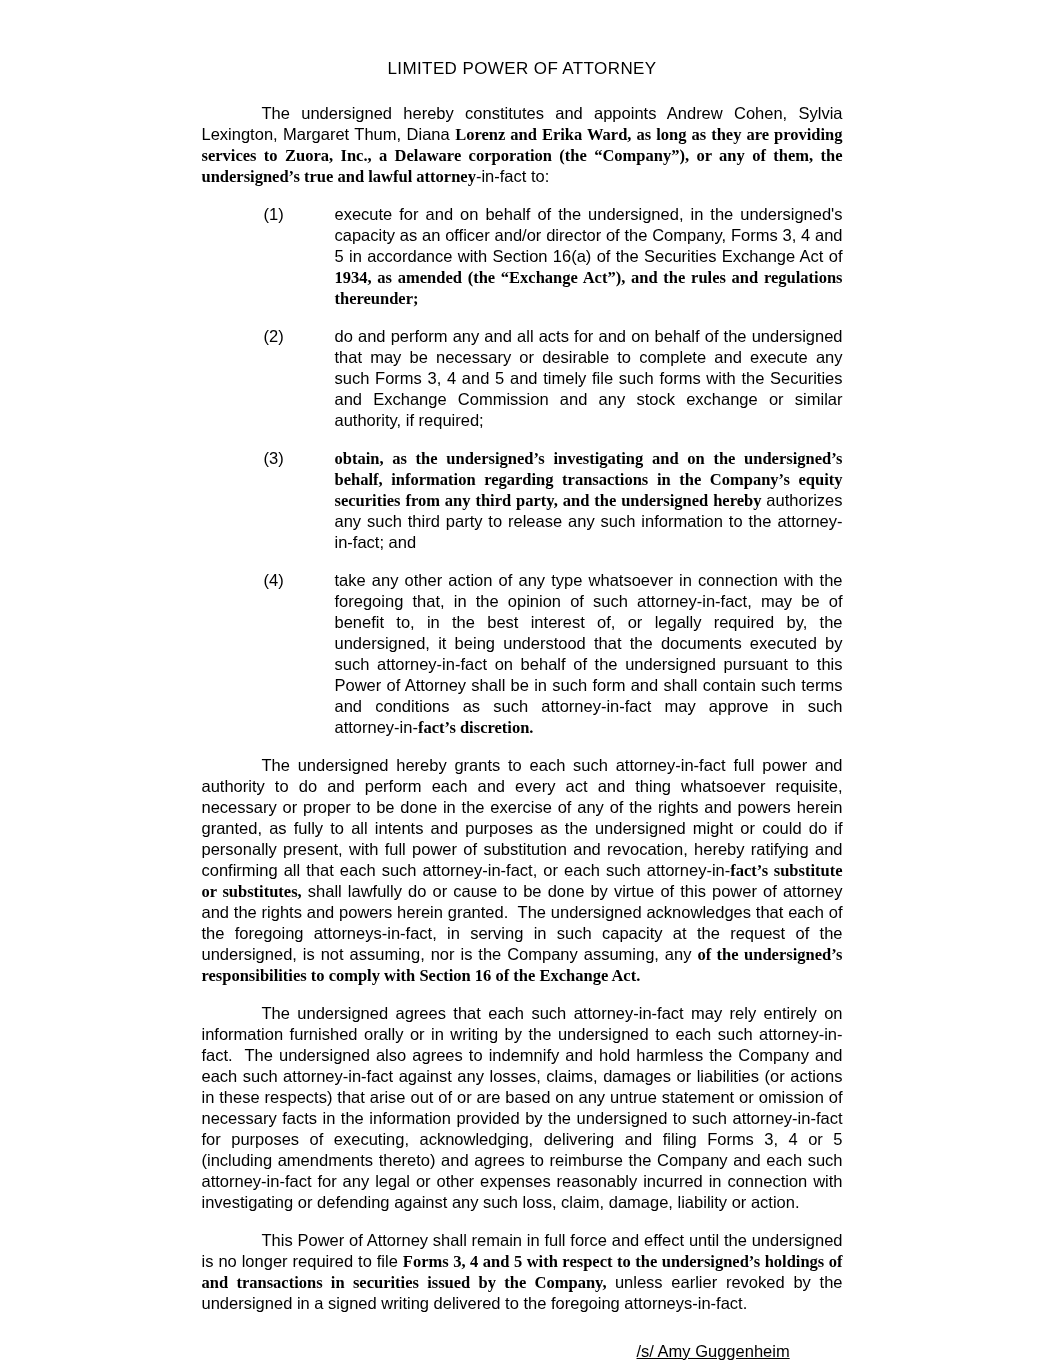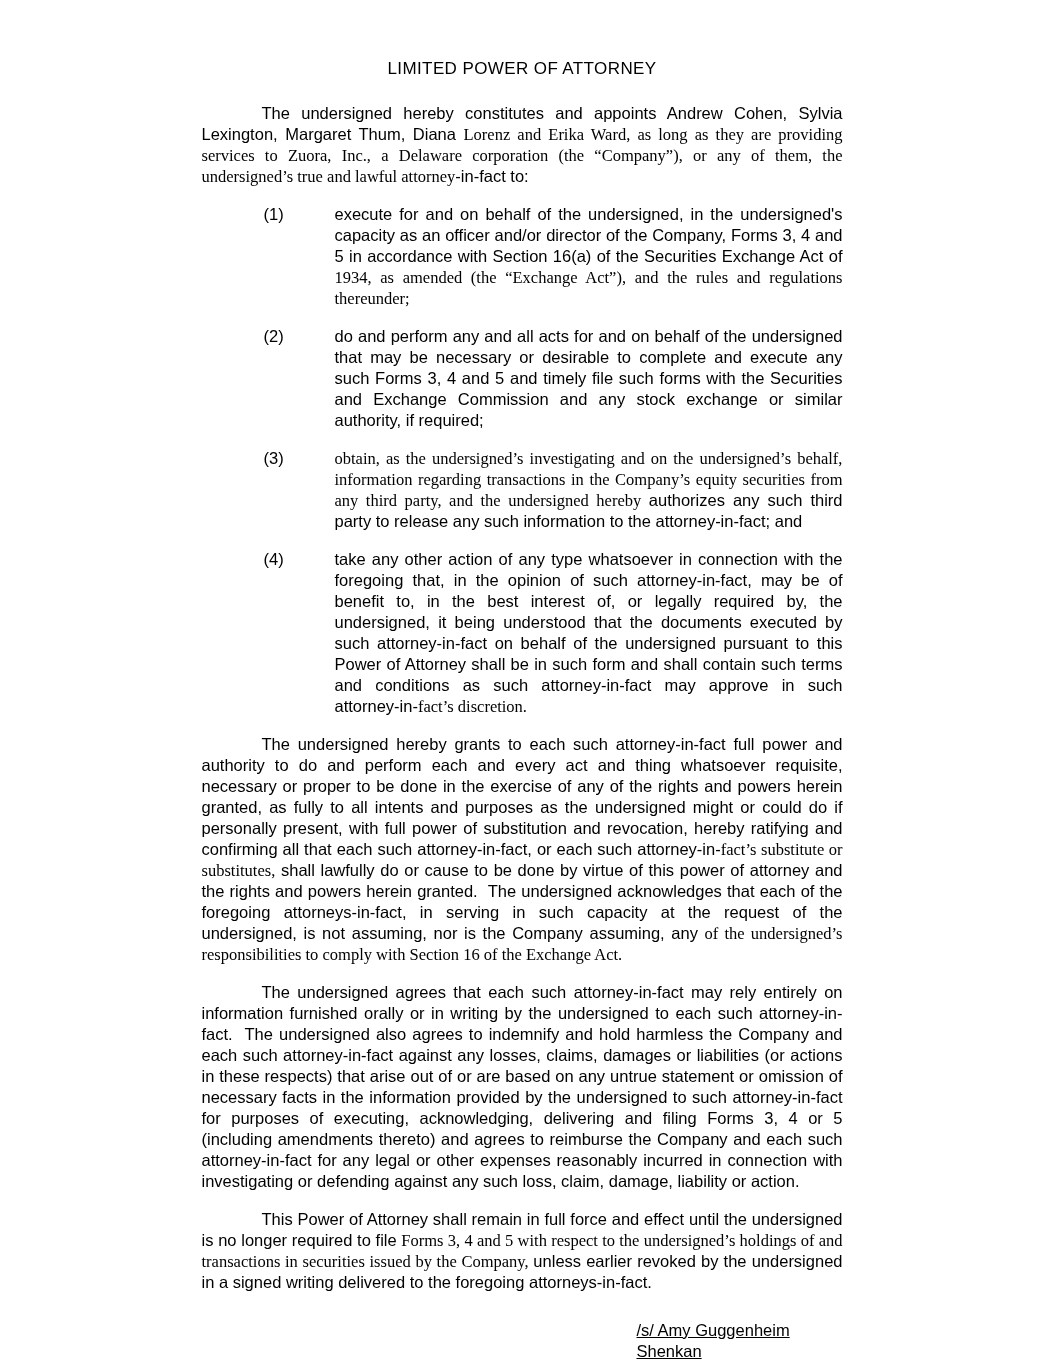--- a/index.html
+++ b/index.html
@@ -10,21 +10,21 @@
     height: 1365px;
     margin: 0 auto;
     background: #ffffff;
     padding: 58px 107px 0 96px;
     font-family: "Liberation Sans", sans-serif;
     font-size: 16.5px;
     line-height: 21px;
     color: #000000;
   }
   .sans  { font-family: Liberation Sans, sans-serif; }
-  .serif { font-family: "Liberation Serif", serif; }
+  .serif { font-family: "Liberation Serif", serif; font-weight: bold; }
   .title {
     text-align: center;
     font-size: 17px;
     letter-spacing: 0.4px;
     margin-bottom: 24px;
     white-space: nowrap;
   }
   .para {
     text-align: justify;
     text-indent: 60px;

